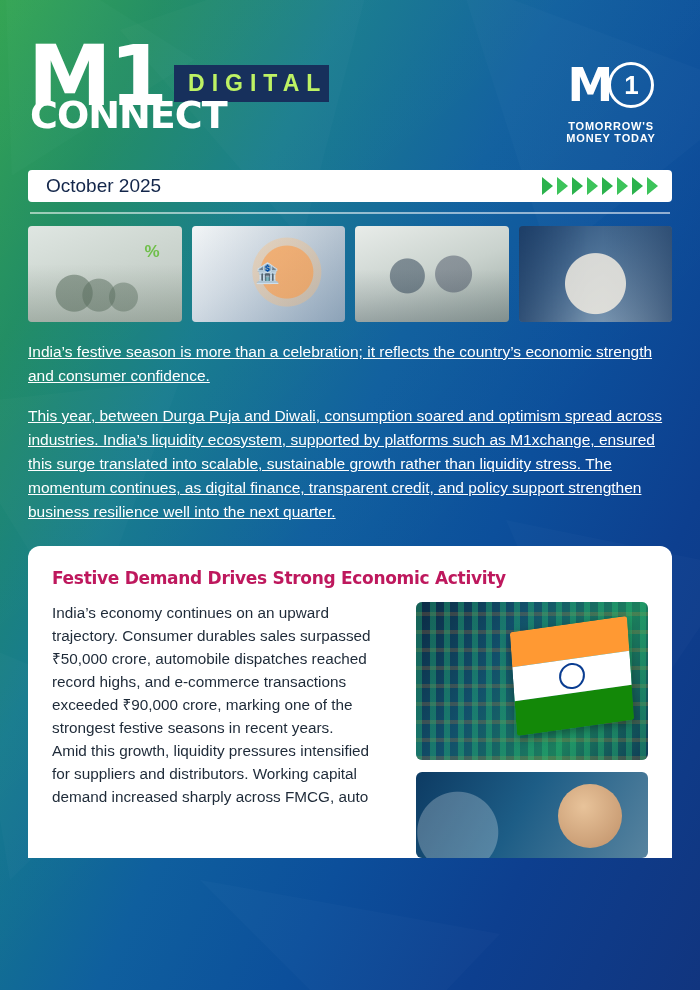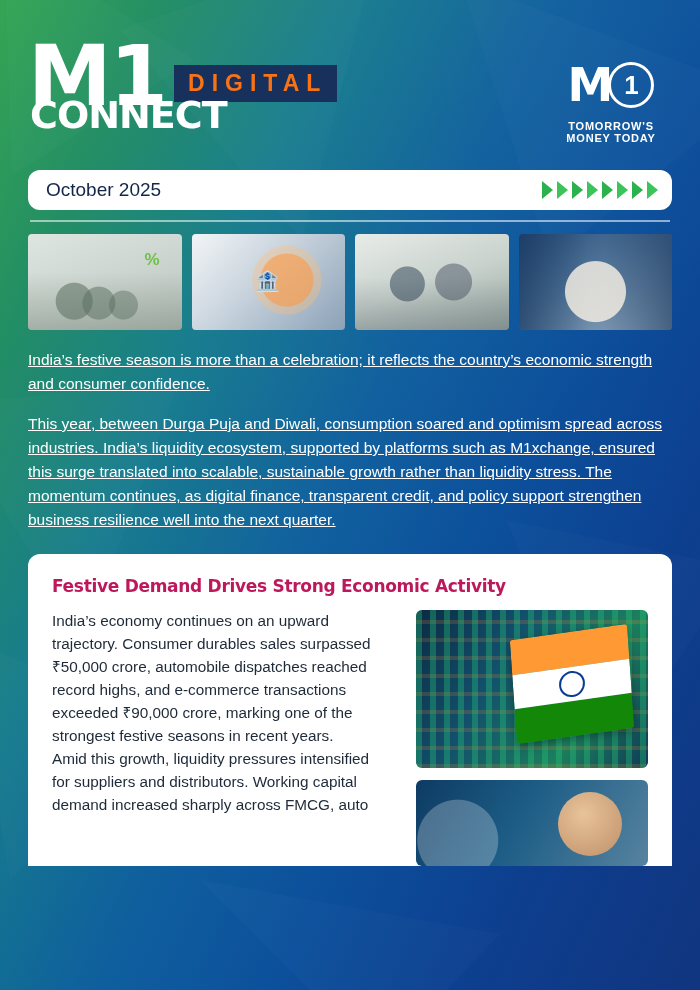--- a/index.html
+++ b/index.html
@@ -33,22 +33,22 @@
 
   
   .masthead { display:flex; align-items:flex-start; justify-content:space-between; }
   .wordmark { position:relative; }
   .wm-row1 { display:flex; align-items:flex-end; }
   .m1 {
     font-size: 84px; line-height: .86; font-weight: 800; color:#fff;
     letter-spacing: -2px; font-family:"DejaVu Sans", sans-serif;
   }
   .digital-badge {
-    background:#17305c; color:#f97316; font-size:23px; font-weight:700;
-    letter-spacing: 7px; padding: 5px 10px 5px 14px; margin-left:8px; margin-bottom:10px;
+    background:#17305c; color:#bef264; font-size:23px; font-weight:700;
+    letter-spacing: 7px; padding: 5px 2px 5px 14px; margin-left:8px; margin-bottom:10px;
   }
   .connect {
     font-size: 38px; font-weight: 800; color:#fff; letter-spacing: -1px;
     line-height:.9; margin-top:-14px; margin-left:2px; font-family:"DejaVu Sans", sans-serif;
   }
   .logo { width:122px; text-align:center; padding-top:14px; }
   .logo-mark {
     position:relative; height:62px; display:flex; align-items:center; justify-content:center;
   }
   .logo-m {
@@ -56,21 +56,21 @@
   }
   .logo-circle {
     width:46px;height:46px;border-radius:50%; border:3px solid #fff; color:#fff;
     display:flex;align-items:center;justify-content:center; font-size:26px; font-weight:700;
     margin-left:-4px;
   }
   .logo-tag { color:#fff; font-size:11px; letter-spacing:.8px; font-weight:700; margin-top:4px; }
 
   
   .datebar {
-    margin-top: 26px; height: 40px; background:#fff; border-radius:12px;
+    margin-top: 26px; height: 32px; background:#fff; border-radius:4px;
     display:flex; align-items:center; justify-content:space-between; padding: 0 14px 0 18px;
   }
   .date-text { font-size:19px; color:#13264a; font-family:"Liberation Sans", sans-serif; }
   .arrows { display:flex; gap:4px; }
   .arrow {
     width:0;height:0; border-top:9px solid transparent; border-bottom:9px solid transparent;
     border-left:11px solid #2bb24c;
   }
   .arrow.alt { border-left-color:#3cc35a; }
   .rule { height:2px; background: rgba(255,255,255,.55); margin: 10px 2px 0 2px; }

